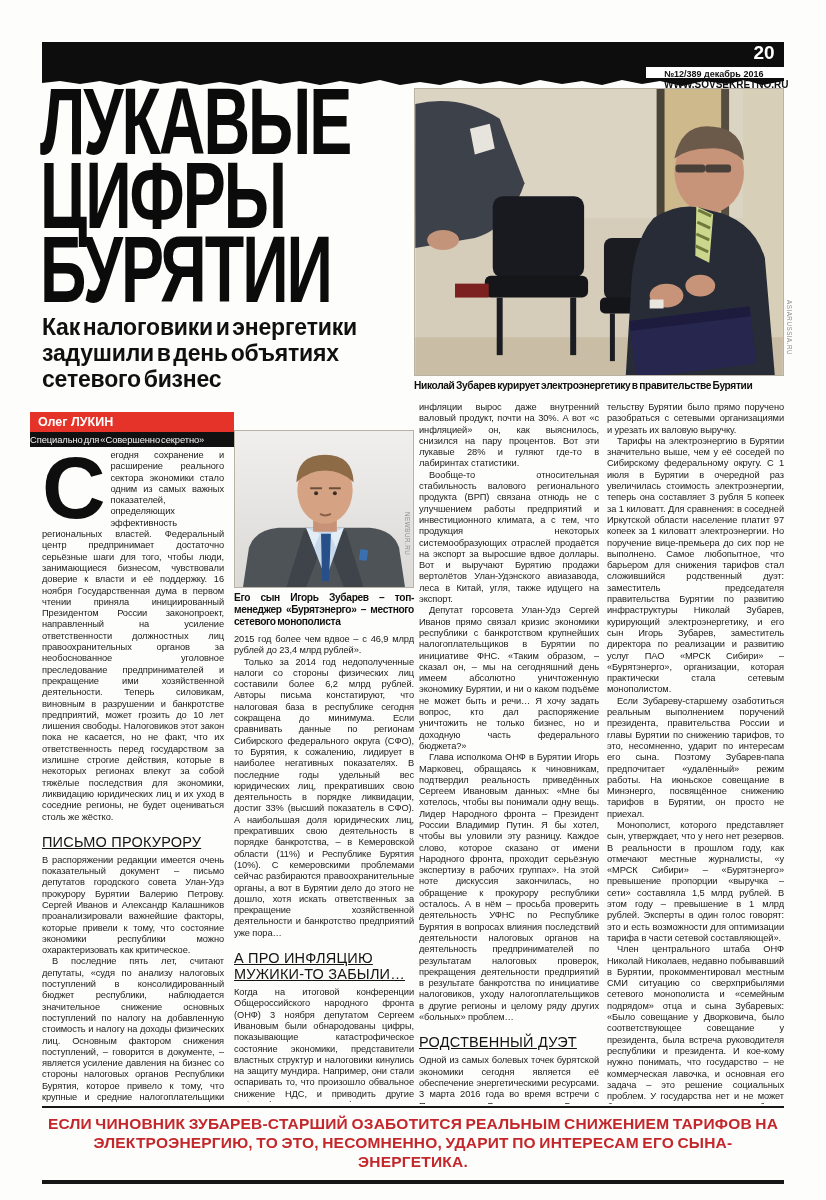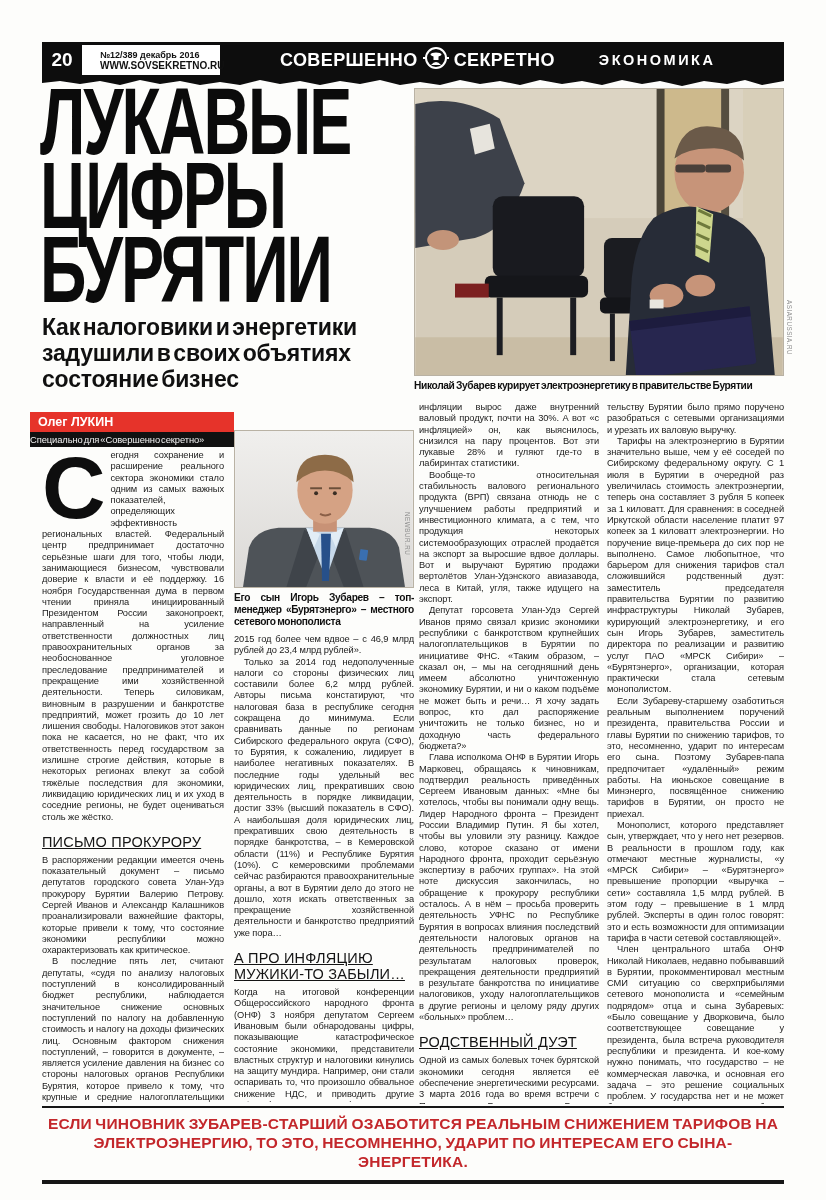--- a/index.html
+++ b/index.html
@@ -1,21 +1,21 @@
 <!DOCTYPE html>
 <html lang="ru"><head>
 <meta charset="utf-8">
 <style>
   html,body{margin:0;padding:0;background:#ffffff;}
   .page{position:relative;width:826px;height:1200px;background:#fdfdfb;overflow:hidden;
         font-family:"Liberation Sans",sans-serif;color:#1c1c1c;margin:0 auto;}
 
   
   .masthead{position:absolute;left:42px;top:42px;width:742px;height:36px;background:#0d0d0d;
-            display:flex;align-items:center;}
+            display:flex;align-items:flex-end;flex-direction:column;}
   .mh-pagebox{width:40px;text-align:center;font-size:19px;font-weight:bold;color:#fff;}
   .mh-info{width:138px;background:#fff;height:30px;margin:3px 0;padding:2px 18px;box-sizing:border-box;
            display:flex;flex-direction:column;justify-content:center;}
   .mh-issue{font-size:9px;font-weight:bold;color:#111;white-space:nowrap;}
   .mh-site{font-size:10px;font-weight:bold;color:#111;white-space:nowrap;}
   .mh-brand{margin-left:60px;display:flex;align-items:center;gap:5px;color:#fff;font-weight:bold;
             font-size:18px;letter-spacing:0.4px;white-space:nowrap;}
   .mh-section{margin-left:44px;color:#fff;font-weight:bold;font-size:14.5px;letter-spacing:2.5px;white-space:nowrap;}
   .tear{position:absolute;left:42px;top:78px;width:742px;height:9px;display:block;}
 
@@ -89,22 +89,22 @@
     <path fill="#0d0d0d" d="M0,0 L742,0 L742,3 L720,7 L703,2 L685,6 L662,3 L640,8 L618,3 L600,6 L580,2 L560,7 L540,3 L520,6 L498,2 L478,7 L458,3 L438,6 L418,2 L398,7 L378,4 L358,7 L338,2 L318,6 L298,3 L278,7 L258,3 L238,6 L218,2 L198,7 L178,4 L158,7 L138,3 L118,6 L98,2 L78,7 L58,3 L38,6 L18,3 L0,5 Z"></path>
   </svg>
 
   <div class="headline">
     <span class="hl-line">ЛУКАВЫЕ</span>
     <span class="hl-line">ЦИФРЫ</span>
     <span class="hl-line">БУРЯТИИ</span>
   </div>
   <div class="subtitle">
     <div>Как налоговики и энергетики</div>
-    <div>задушили в своих объятиях</div>
-    <div>состояние бизнес</div>
+    <div>задушили в день объятиях</div>
+    <div>сетевого бизнес</div>
   </div>
   <div class="byline">
     <div class="byline-author">Олег ЛУКИН</div>
     <div class="byline-note">Специально для «Совершенно секретно»</div>
   </div>
 
   <div class="figure1">
     <svg class="photo-frame" width="370" height="288" viewBox="0 0 370 288">
       <rect width="370" height="288" fill="#d5ccba"></rect>
       <rect y="0" width="370" height="130" fill="#dcd4c3"></rect>

